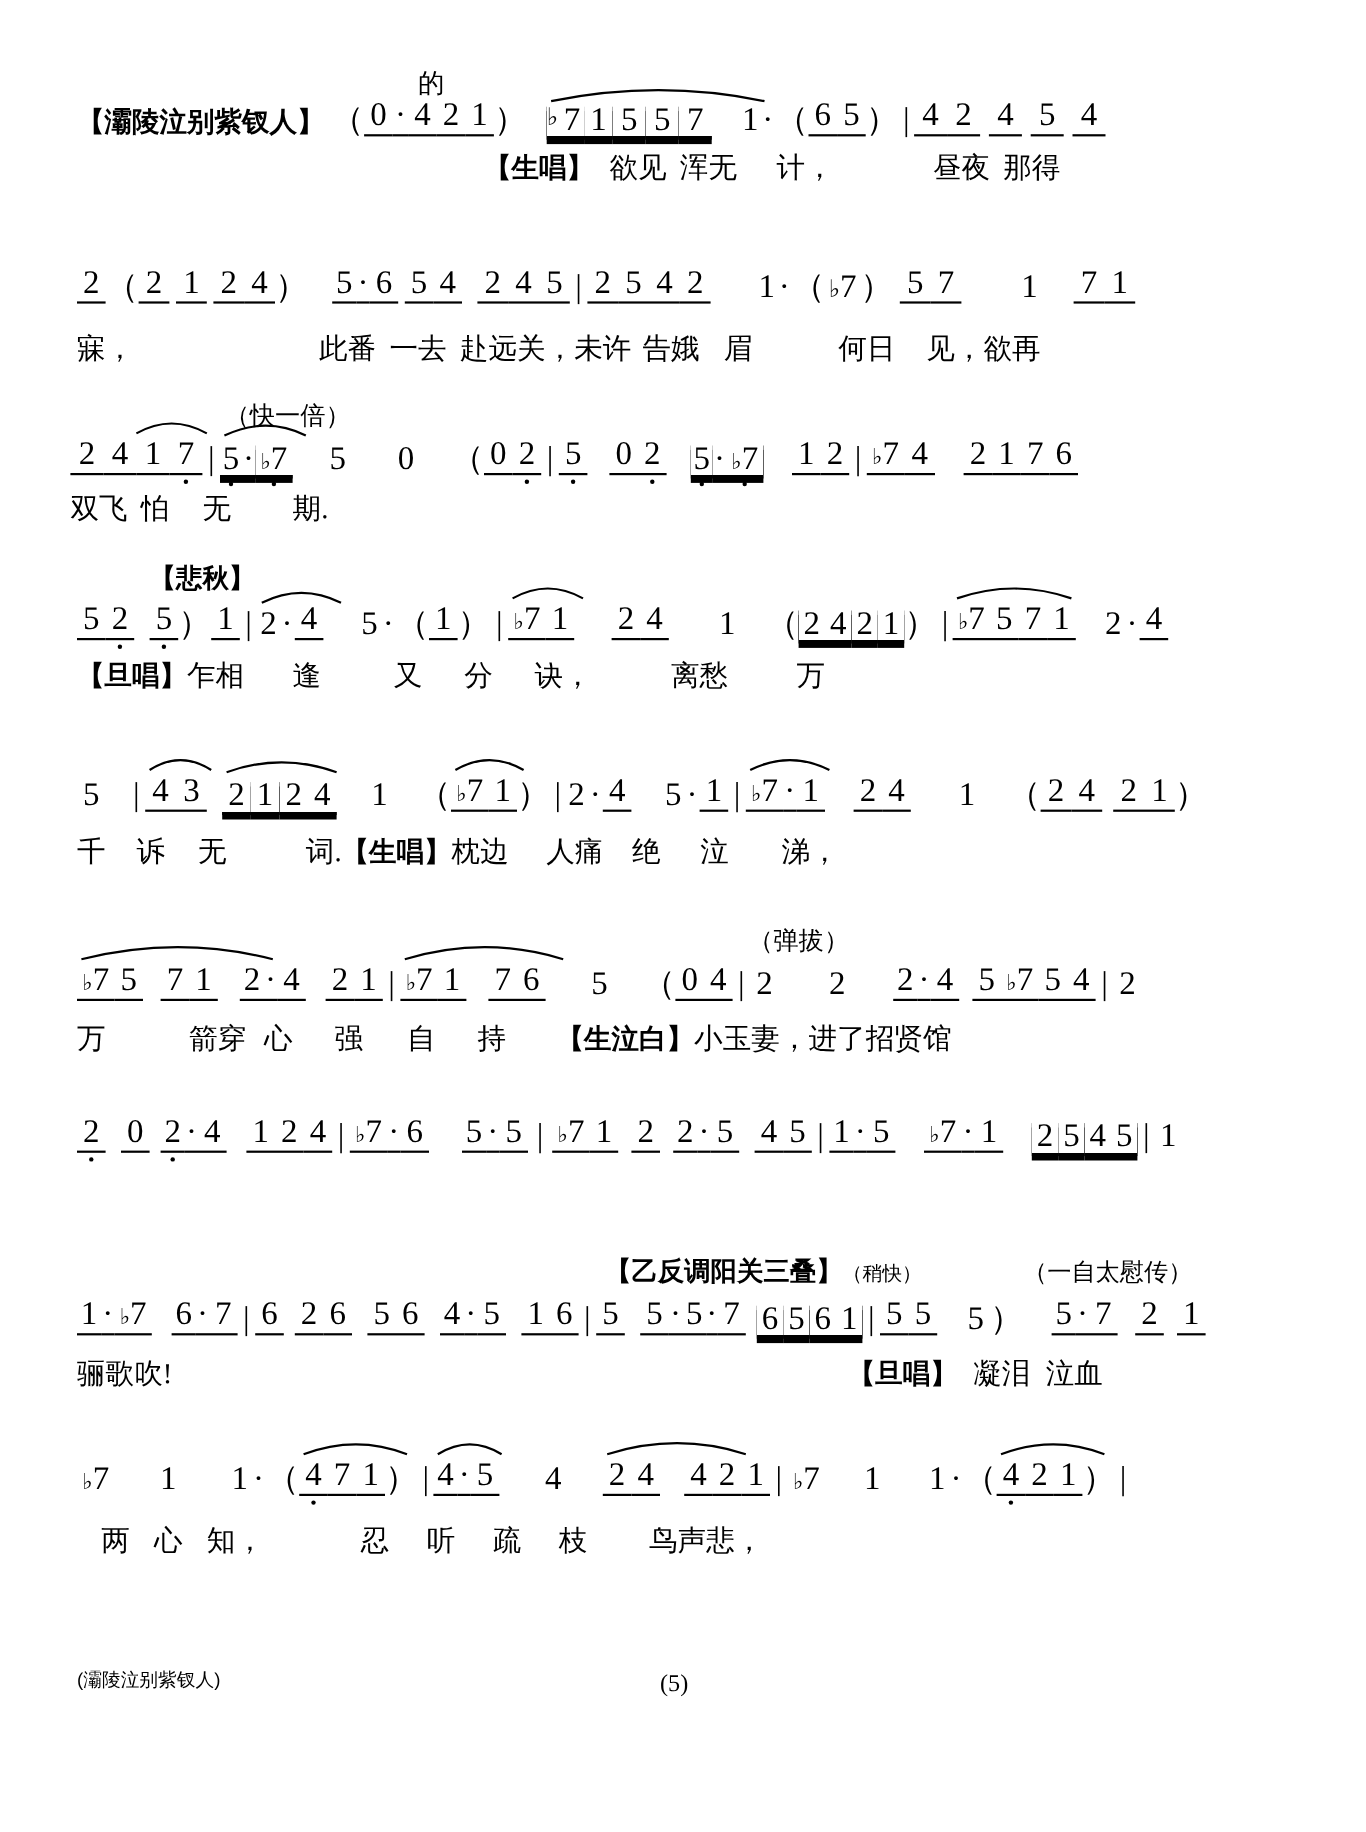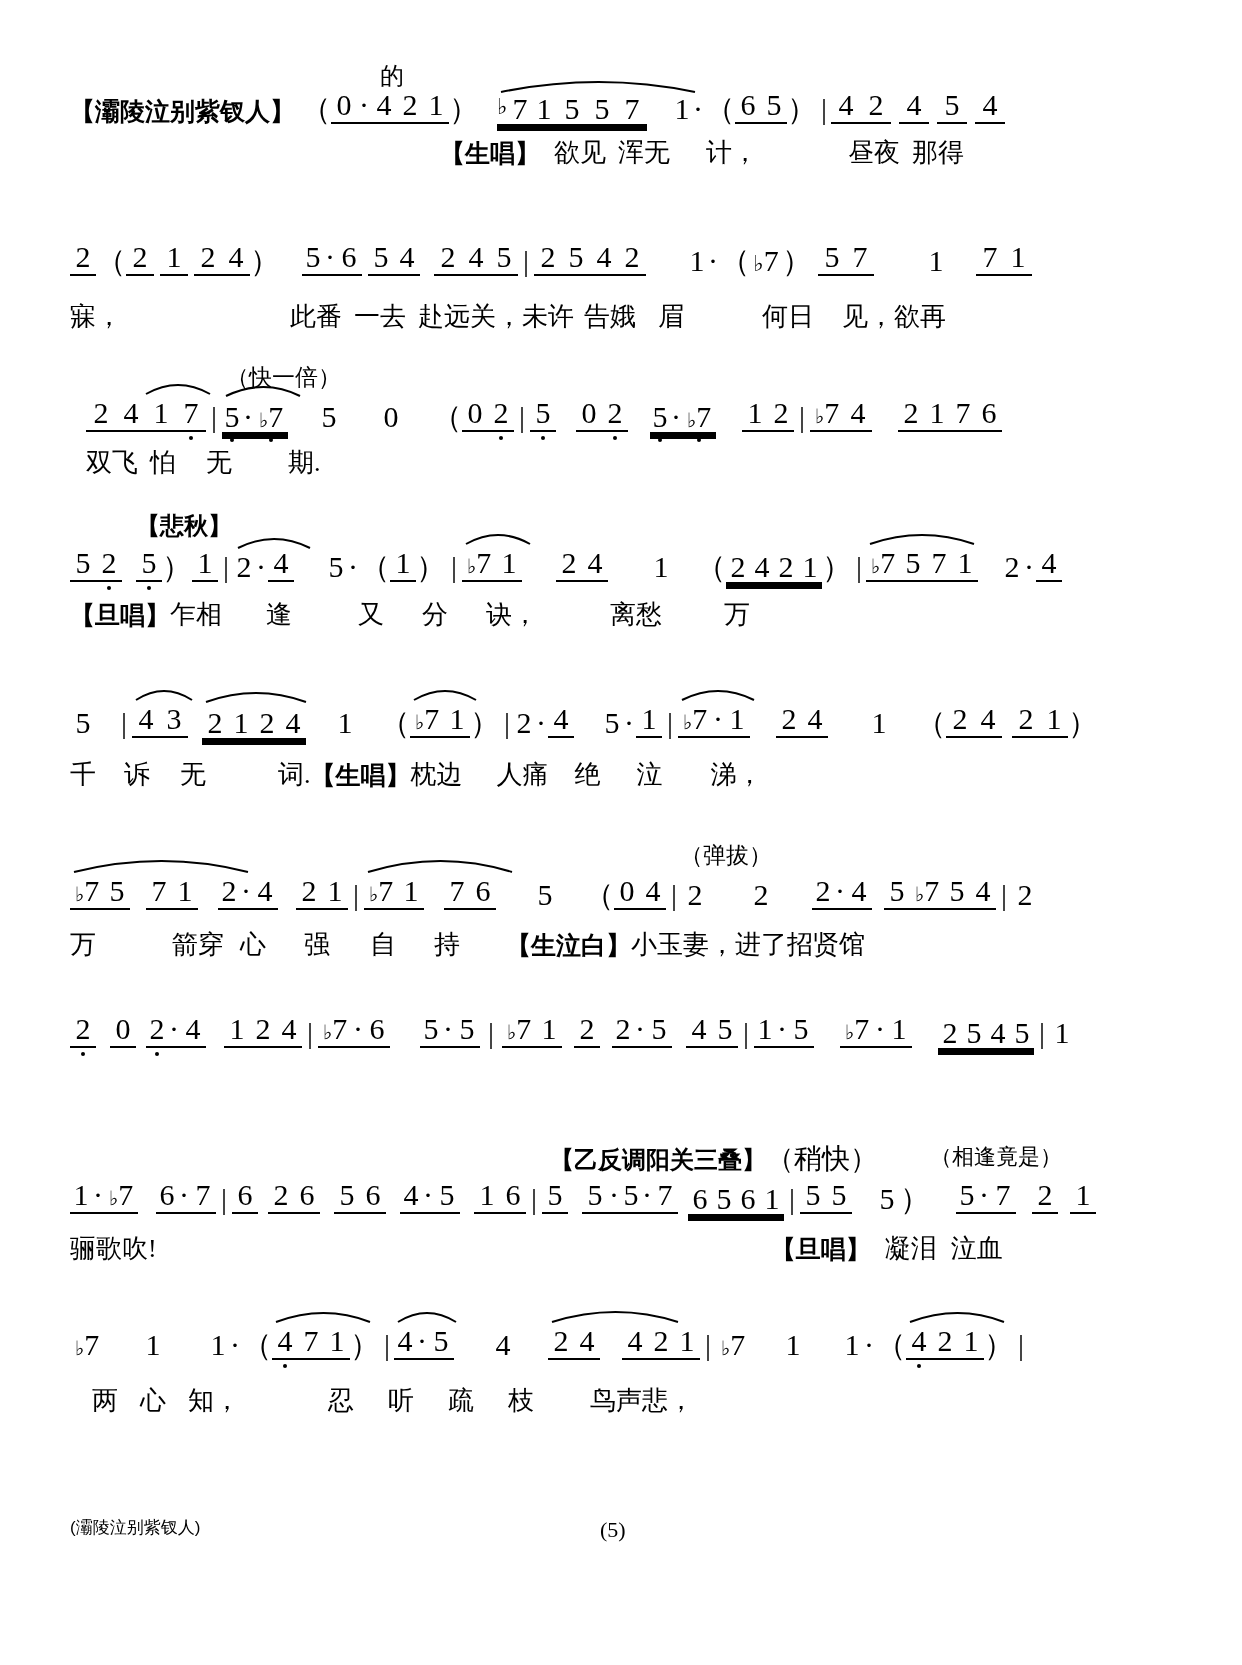--- a/index.html
+++ b/index.html
@@ -201,21 +201,21 @@
         <span style="display:inline-block;width:22px;"></span>
         <span>眉</span>
         <span style="display:inline-block;width:78px;"></span>
         <span>何日</span>
         <span style="display:inline-block;width:28px;"></span>
         <span>见，欲再</span>
       </div>
     </div>
   </div>
 
-  <div class="blk" style="left:86px; top:362px;">
+  <div class="blk" style="left:64px; top:362px;">
     <div style="position:relative;height:120px;width:1100px;">
       <div class="cap" style="position:absolute;left:140px;top:0px;font-size:23px;">（快一倍）</div>
       <div class="mrow" style="position:absolute;left:0px;top:36px;">
         <span class="tok u1" style="width:30px;">2</span>
         <span class="tok u1" style="width:30px;">4</span>
         <span class="tok u1" style="width:30px;">1</span>
         <span class="tok u1 dotb" style="width:30px;position:relative;">7
           <svg class="slurline" width="70" height="18" style="left:-32px;top:-18px;">
               <path d="M2,14 Q34,-4 66,14" stroke="#000" stroke-width="2" fill="none"></path>
             </svg>
@@ -548,22 +548,22 @@
         <span class="tok u2" style="width:24px;">4</span>
         <span class="tok u2" style="width:24px;">5</span>
         <span style="padding:0 5px;">|</span>
         <span class="tok" style="width:24px;">1</span>
       </div>
     </div>
   </div>
 
   <div class="blk" style="left:70px; top:1140px;">
     <div style="position:relative;height:130px;width:1100px;">
-      <div class="cap-b" style="position:absolute;left:480px;top:0px;font-size:24px;">【乙反调阳关三叠】<span style="font-weight:normal;font-size:28px;">（稍快）</span></div>
-      <div class="cap" style="position:absolute;left:860px;top:2px;font-size:22px;">（相逢竟是）</div>
+      <div class="cap-b" style="position:absolute;left:480px;top:0px;font-size:24px;">【乙反调阳关三叠】<span style="font-weight:normal;font-size:18px;">（稍快）</span></div>
+      <div class="cap" style="position:absolute;left:860px;top:2px;font-size:22px;">（一自太慰传）</div>
       <div class="mrow" style="position:absolute;left:0px;top:40px;">
         <span class="tok u1" style="width:22px;">1</span>
         <span class="tok u1" style="width:12px;">·</span>
         <span class="tok u1" style="width:34px;"><span style="font-size:20px;">♭</span>7</span>
         <span style="display:inline-block;width:18px;"></span>
         <span class="tok u1" style="width:22px;">6</span>
         <span class="tok u1" style="width:12px;">·</span>
         <span class="tok u1" style="width:26px;">7</span>
         <span style="padding:0 5px;">|</span>
         <span class="tok u1" style="width:26px;">6</span>

